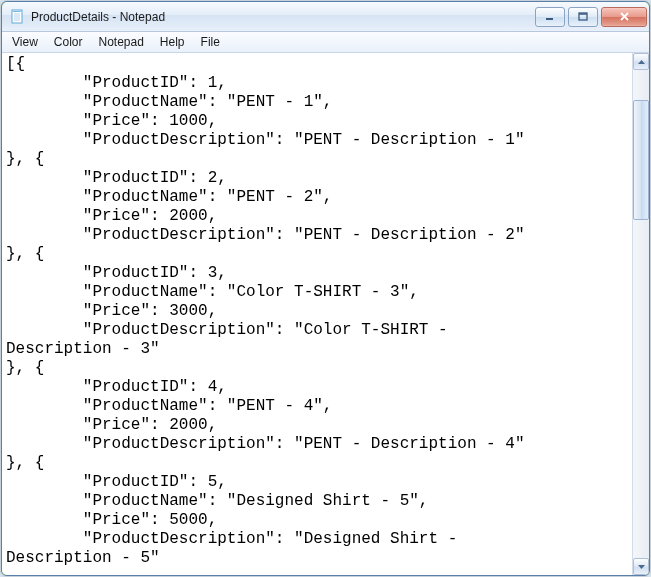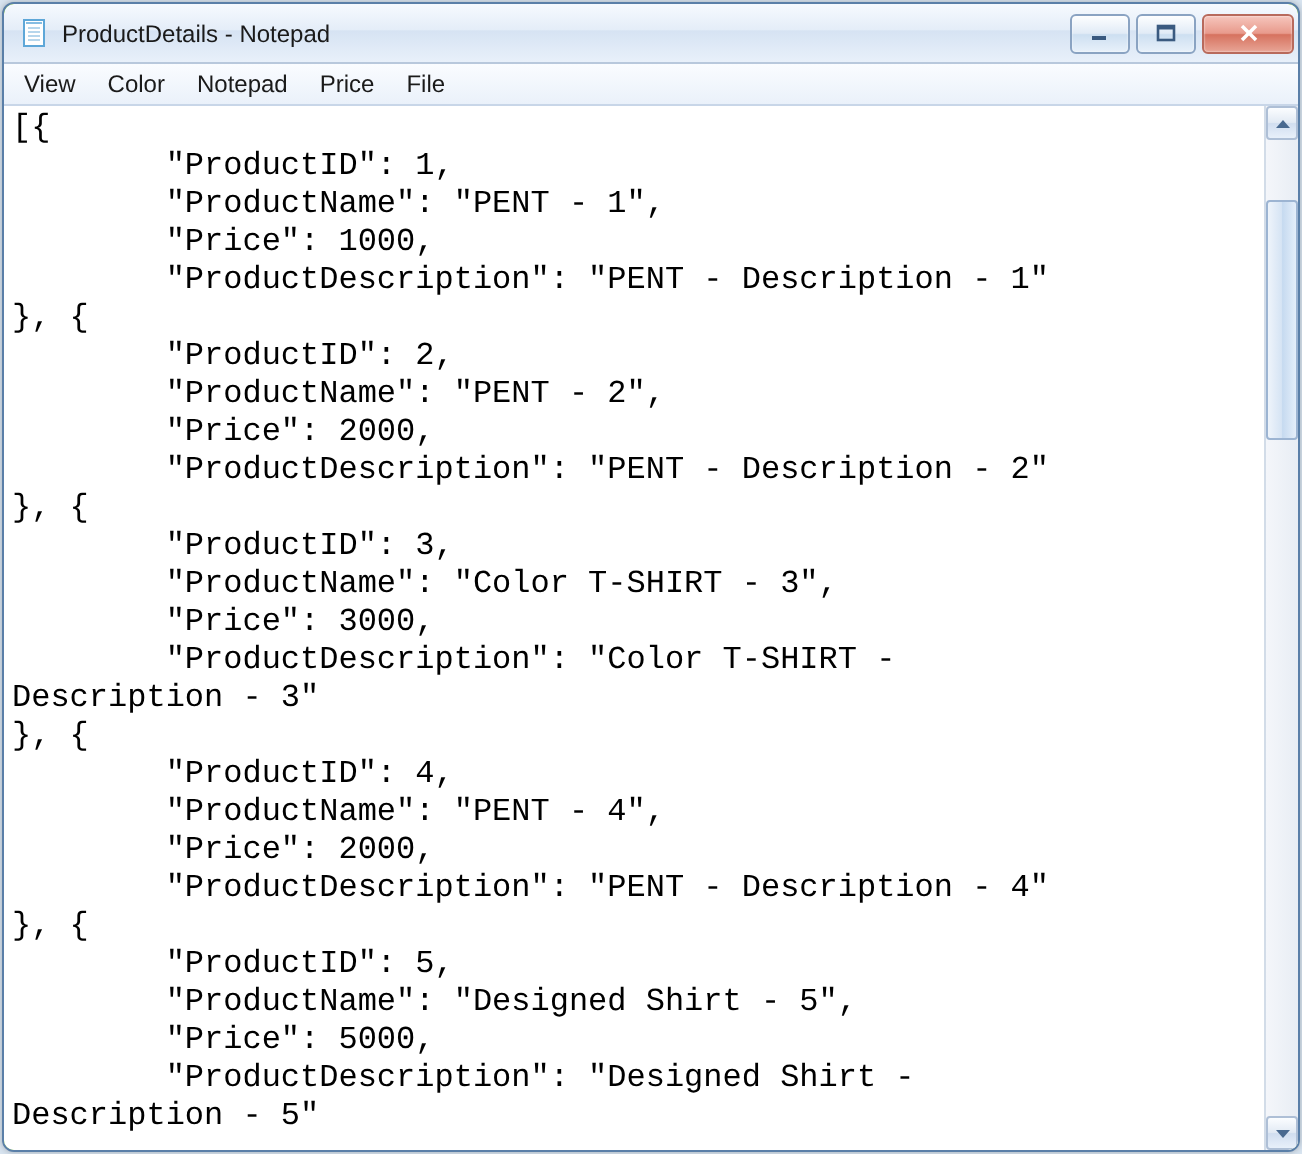--- a/index.html
+++ b/index.html
@@ -172,21 +172,21 @@
             <line x1="9" y1="1" x2="2" y2="8" stroke="#fff" stroke-width="1.8"></line>
           </svg>
       </div>
     </div>
   </div>
 
   <div class="menubar">
     <span class="menu-item">View</span>
     <span class="menu-item">Color</span>
     <span class="menu-item">Notepad</span>
-    <span class="menu-item">Price</span>
+    <span class="menu-item">Help</span>
     <span class="menu-item">File</span>
   </div>
 
   <div class="client-area">
     <div class="text-area">[{
         "ProductID": 1,
         "ProductName": "PENT - 1",
         "Price": 1000,
         "ProductDescription": "PENT - Description - 1"
 }, {

